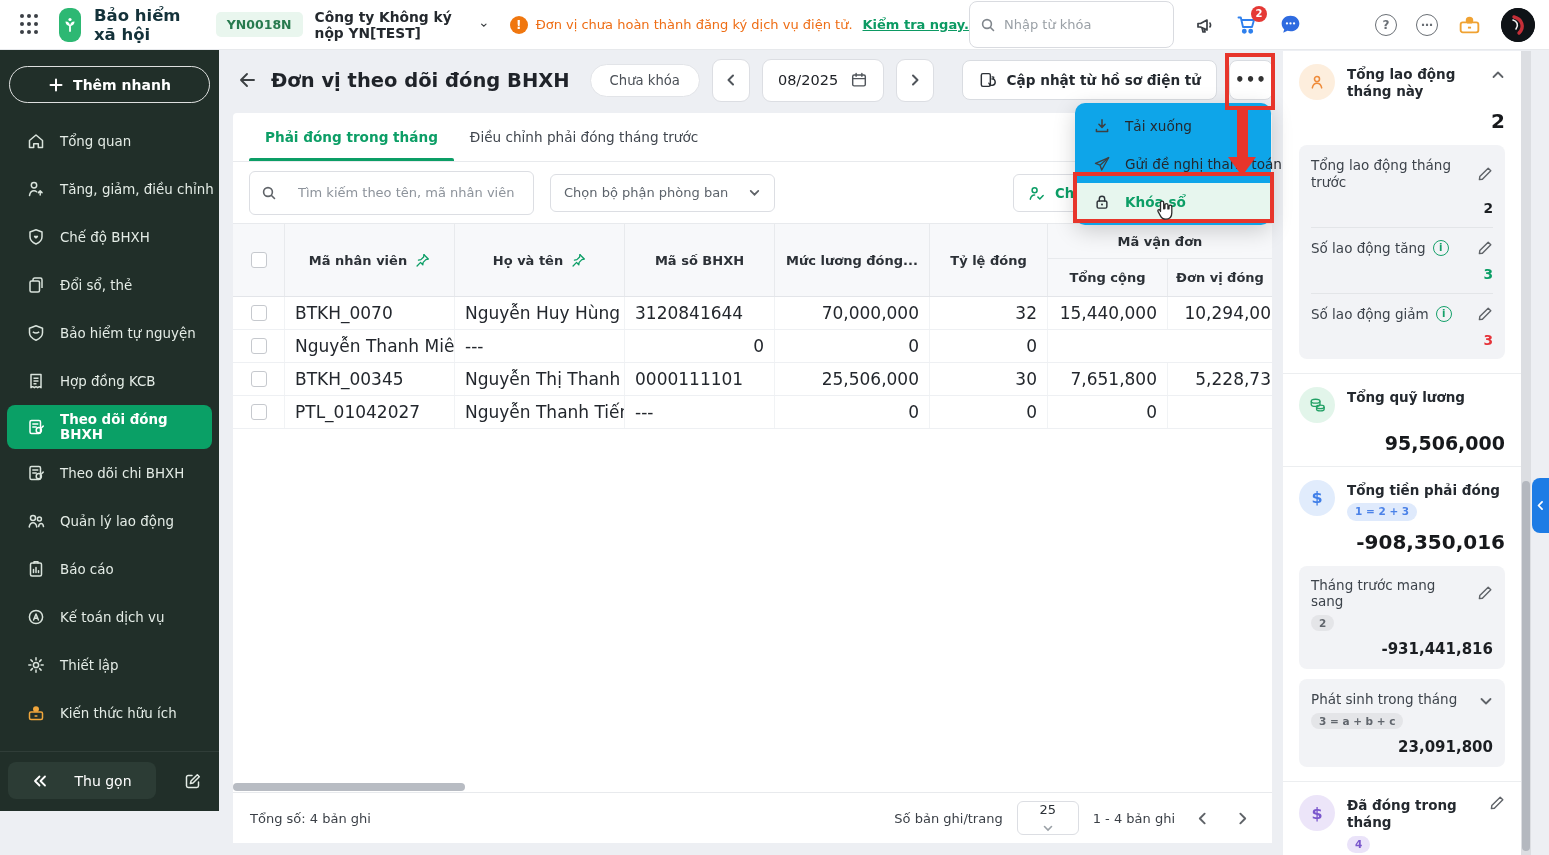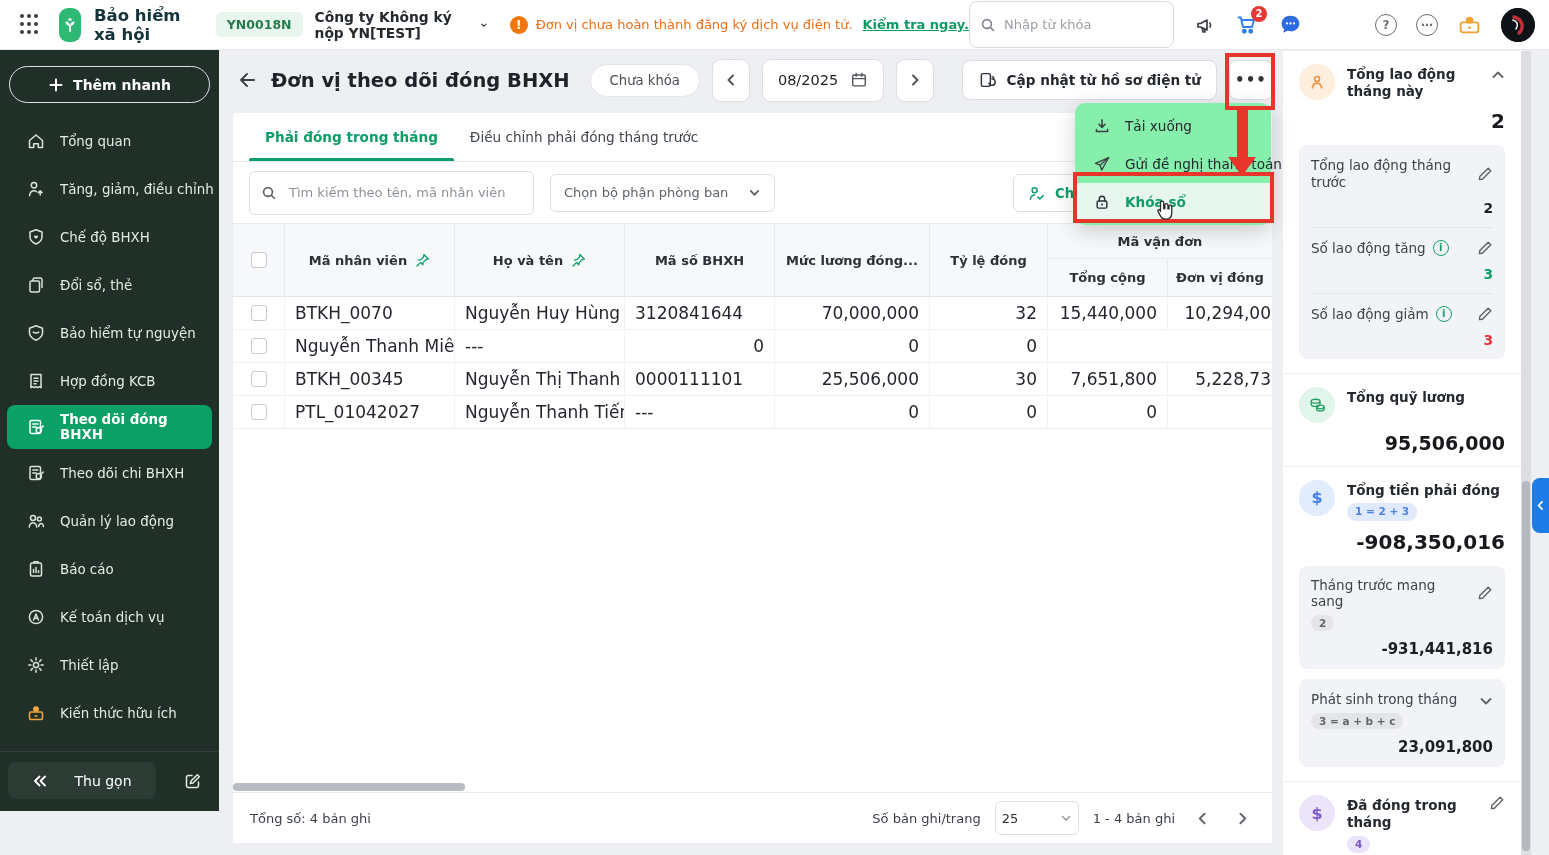--- a/index.html
+++ b/index.html
@@ -71,21 +71,21 @@
   
   .card { position:absolute; left:14px; top:63px; width:1039px; height:730px; background:#fff;
     border-radius:4px 4px 0 0; display:flex; flex-direction:column; }
   .tabs { height:49px; border-bottom:1px solid #e8eaed; display:flex; padding:0 16px; flex:0 0 auto; }
   .tab { display:flex; align-items:center; padding:0 16px; font-size:13.6px; color:#40464e; position:relative; cursor:pointer; white-space:nowrap; }
   .tab.active { color:#0c9e66; font-weight:700; }
   .tab.active::after { content:""; position:absolute; left:0; right:0; bottom:0; height:3px; background:#0c9e66; border-radius:2px 2px 0 0; }
 
   .filters { height:61px; display:flex; align-items:center; padding:0 16px; gap:16px; position:relative; flex:0 0 auto; }
   .search-box { width:285px; height:44px; border:1px solid #dcdee3; border-radius:6px; display:flex;
-    align-items:center; padding:0 11px; gap:12px; }
+    align-items:center; padding:0 11px; gap:21px; }
   .search-box input { border:none; outline:none; flex:1; font-size:13px; font-family:inherit; min-width:0; }
   .search-box input::placeholder { color:#8d939b; }
   .dept-select { width:225px; height:38px; border:1px solid #dcdee3; border-radius:6px; display:flex;
     align-items:center; justify-content:space-between; padding:0 13px; font-size:13px; color:#5c636b; cursor:pointer; }
   .partial-btn { position:absolute; left:780px; top:12px; width:170px; height:38px; background:#fff;
     border:1px solid #dcdee3; border-radius:6px; display:flex; align-items:center; gap:9px; padding:0 13px;
     font-size:13.2px; font-weight:600; color:#0c9e66; overflow:hidden; white-space:nowrap; cursor:pointer; }
 
   .thead { display:grid; grid-template-columns:52px 170px 170px 150px 155px 118px 120px 104px;
     grid-template-rows:35px 37px; background:#f7f8fa; border-top:1px solid #e8eaed; border-bottom:1px solid #e3e5e9;
@@ -103,22 +103,22 @@
   .td.num { justify-content:flex-end; }
   .td.unit { justify-content:flex-end; padding-right:1px; border-right:none; }
   .cb { width:16px; height:16px; border:1.5px solid #c6c9ce; border-radius:3px; background:#fff; cursor:pointer; }
 
   .tspacer { flex:1; }
   .hscroll { height:10px; position:relative; flex:0 0 auto; }
   .hthumb { position:absolute; left:0; top:1px; width:232px; height:8px; background:#b8bcc3; border-radius:4px; }
   .tfoot { height:51px; border-top:1px solid #e8eaed; display:flex; align-items:center; padding:0 17px;
     font-size:13px; color:#3a3f46; gap:14px; flex:0 0 auto; }
   .tf-spacer { flex:1; }
-  .pp-select { width:84px; height:34px; border:1px solid #dcdee3; border-radius:6px; display:flex;
-    align-items:center; justify-content:space-between; padding:0 6px; color:#2c3137; cursor:pointer; }
+  .pp-select { width:62px; height:34px; border:1px solid #dcdee3; border-radius:6px; display:flex;
+    align-items:center; justify-content:space-between; padding:0 13px; color:#2c3137; cursor:pointer;flex-direction:column; }
   .pg-btn { width:26px; height:26px; display:flex; align-items:center; justify-content:center; color:#5f6368; cursor:pointer; }
 
   
   .summary { position:absolute; left:1283px; top:51px; width:238px; height:804px; background:#fff; font-size:13.5px; }
   .sec { padding:13px 16px 12px; border-bottom:1px solid #eceef0; }
   .sec-head { display:flex; align-items:flex-start; gap:12px; }
   .ico-circle { width:36px; height:36px; border-radius:50%; display:flex; align-items:center; justify-content:center;
     font-weight:700; font-size:16px; flex:0 0 auto; }
   .ic-orange { background:#fdeedd; color:#ef8b3a; }
   .ic-green  { background:#e2f5ea; color:#22a065; }
@@ -144,21 +144,21 @@
   .info-ic { width:16px; height:16px; border:1.5px solid #15a06a; border-radius:50%; color:#15a06a;
     font-size:10px; font-weight:700; display:flex; align-items:center; justify-content:center; font-style:normal; }
   .card-sec { background:#f2f3f6; border-radius:8px; margin:10px 10px; padding:11px 12px; }
 
   .vscroll { position:absolute; left:1521px; top:51px; width:10px; height:804px; background:#dcdee2; }
   .vthumb { position:absolute; left:1px; width:8px; top:430px; height:370px; background:#b4b8bf; border-radius:4px; }
   .collapse-side { position:absolute; right:0; top:478px; width:17px; height:55px; background:#1d7ce5;
     border-radius:8px 0 0 8px; display:flex; align-items:center; justify-content:center; color:#fff; z-index:20; cursor:pointer; }
 
   
-  .menu { position:absolute; left:1075px; top:103px; width:196px; background:#86efac; border-radius:10px;
+  .menu { position:absolute; left:1075px; top:103px; width:196px; background:#0ea5e9; border-radius:10px;
     box-shadow:0 6px 22px rgba(0,0,0,.18); padding:4px 0; z-index:30; }
   .menu-item { height:38px; display:flex; align-items:center; gap:14px; padding:0 18px; font-size:13.6px; color:#24292f; cursor:pointer; white-space:nowrap; }
   .menu-item .mi-ic { color:#3c4043; flex:0 0 auto; }
   .menu-item.hl { background:#e7f6ee; color:#0c9e66; font-weight:600; }
   .menu-item.hl .mi-ic { color:#2c3137; }
 
   
   .annot { position:absolute; border:4px solid #e7352b; z-index:40; pointer-events:none; }
   .red-more { left:1225px; top:53px; width:50px; height:57px; }
   .red-lock { left:1073px; top:172px; width:201px; height:51px; }

